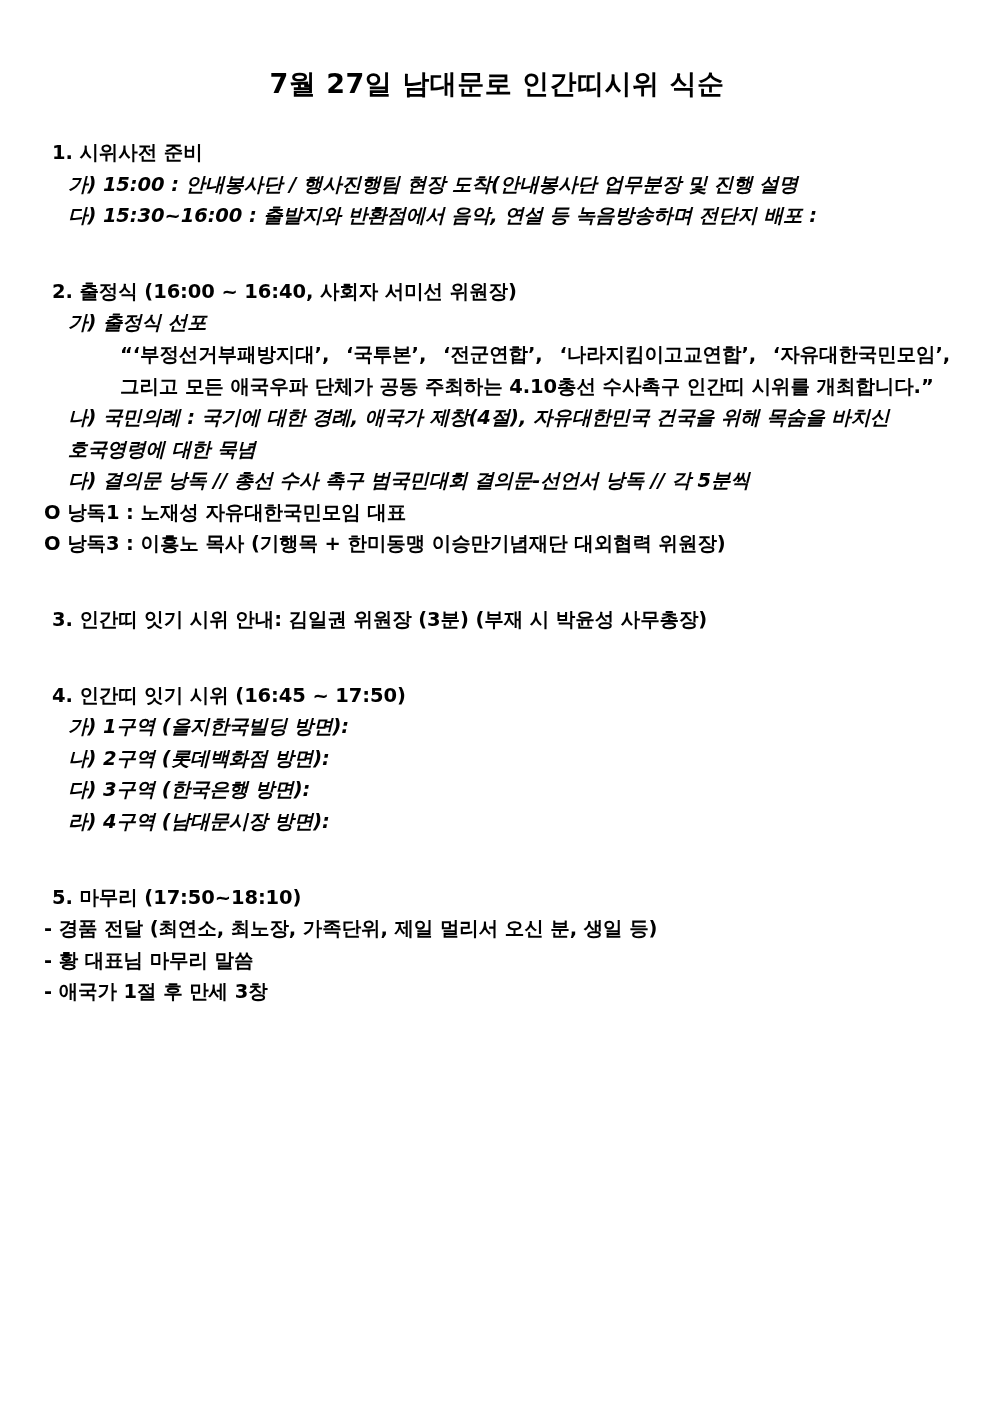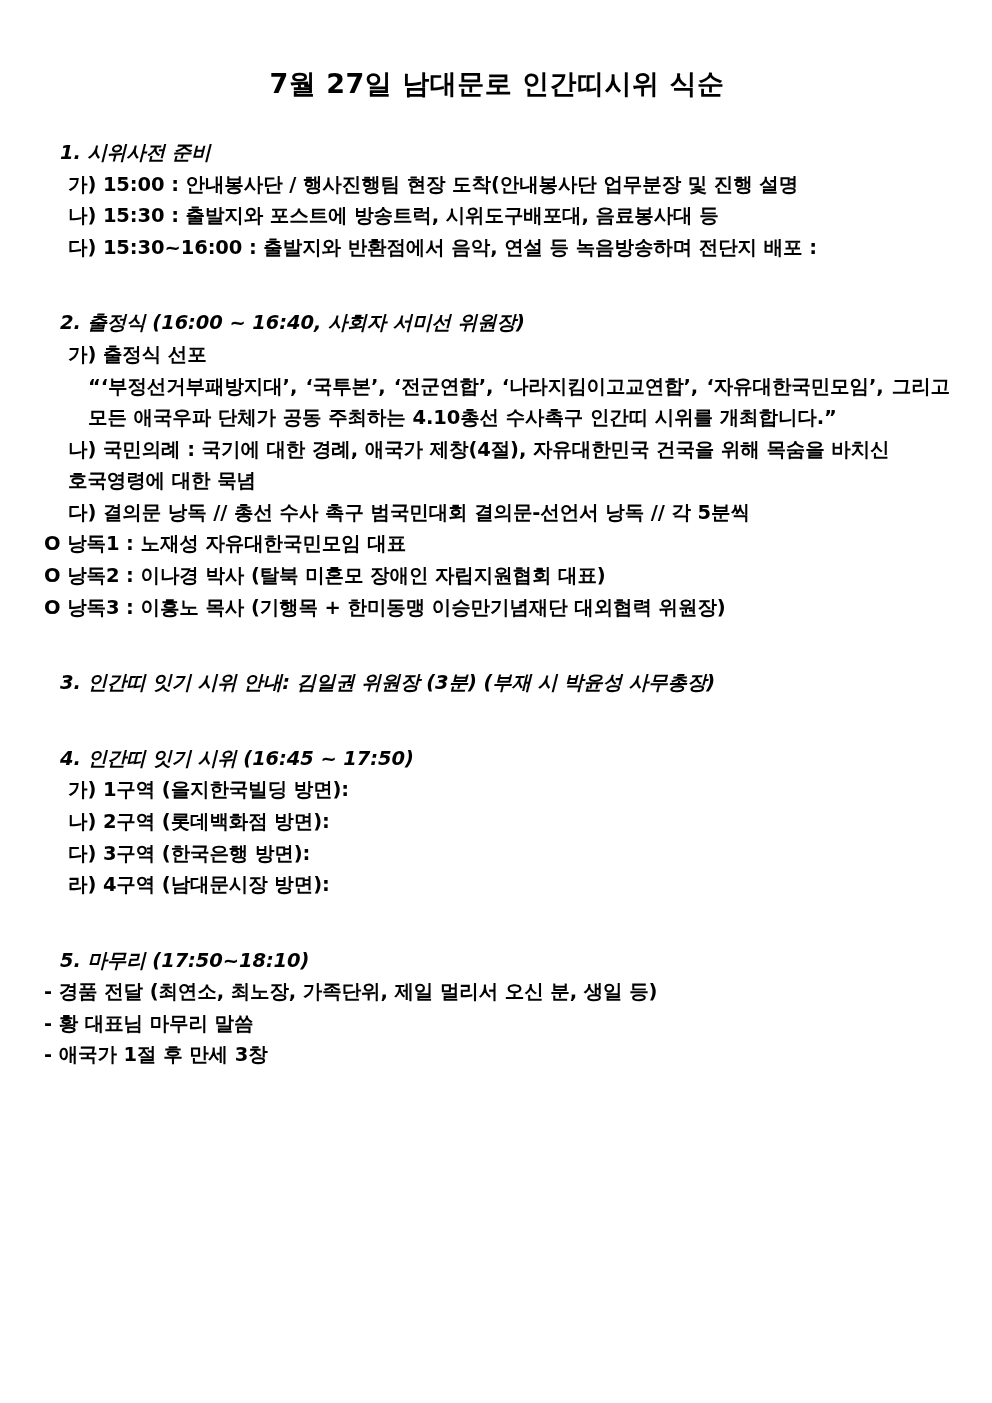--- a/index.html
+++ b/index.html
@@ -32,62 +32,60 @@
   .section {
     margin-bottom: 26px;
   }
   .line {
     font-size: 19.5px;
     font-weight: bold;
     line-height: 1.62;
     letter-spacing: -0.1px;
     word-break: keep-all;
   }
-  .lvl0 { margin-left: 16px; font-style: italic; }
-  .lvl1 { margin-left: 24px; }
+  .lvl0 { margin-left: 8px; }
+  .lvl1 { margin-left: 24px; font-style: italic; }
   .lvl3 { }
   .dash { }
   .quote-block {
-    margin-left: 36px;
+    margin-left: 68px;
     padding-left: 8px;
     text-indent: 0;
   }
   .quote-block .line { text-align: justify; }
   .hang-0 {
     padding-left: 0;
     text-indent: 0;
   }
   .gap-md { height: 18px; }
 </style>
 </head>
 <body>
 
 <div class="page">
 
   <h1 class="doc-title">7월 27일 남대문로 인간띠시위 식순</h1>
 
   <div class="section">
     <div class="line lvl0">1. 시위사전 준비</div>
     <div class="line lvl1 hang-0">가) 15:00 : 안내봉사단 / 행사진행팀 현장 도착(안내봉사단 업무분장 및 진행 설명</div>
-    <div class="line lvl1 hang-0">나) 15:30 : 출발지와 포스트에 방송트럭, 시위도구배포대, 음료봉사대 등</div>
     <div class="line lvl1 hang-0">다) 15:30~16:00 : 출발지와 반환점에서 음악, 연설 등 녹음방송하며 전단지 배포 :</div>
   </div>
 
   <div class="gap-md"></div>
 
   <div class="section">
     <div class="line lvl0">2. 출정식 (16:00 ~ 16:40, 사회자 서미선 위원장)</div>
     <div class="line lvl1">가) 출정식 선포</div>
     <div class="quote-block">
       <div class="line">“‘부정선거부패방지대’, ‘국투본’, ‘전군연합’, ‘나라지킴이고교연합’, ‘자유대한국민모임’, 그리고 모든 애국우파 단체가 공동 주최하는 4.10총선 수사촉구 인간띠 시위를 개최합니다.”</div>
     </div>
     <div class="line lvl1 hang-0">나) 국민의례 : 국기에 대한 경례, 애국가 제창(4절), 자유대한민국 건국을 위해 목숨을 바치신 호국영령에 대한 묵념</div>
     <div class="line lvl1 hang-0">다) 결의문 낭독 // 총선 수사 촉구 범국민대회 결의문-선언서 낭독 // 각 5분씩</div>
     <div class="line lvl3">O 낭독1 : 노재성 자유대한국민모임 대표</div>
-    <div class="line lvl3">O 낭독2 : 이나경 박사 (탈북 미혼모 장애인 자립지원협회 대표)</div>
     <div class="line lvl3">O 낭독3 : 이흥노 목사 (기행목 + 한미동맹 이승만기념재단 대외협력 위원장)</div>
   </div>
 
   <div class="gap-md"></div>
 
   <div class="section">
     <div class="line lvl0">3. 인간띠 잇기 시위 안내: 김일권 위원장 (3분) (부재 시 박윤성 사무총장)</div>
   </div>
 
   <div class="gap-md"></div>

